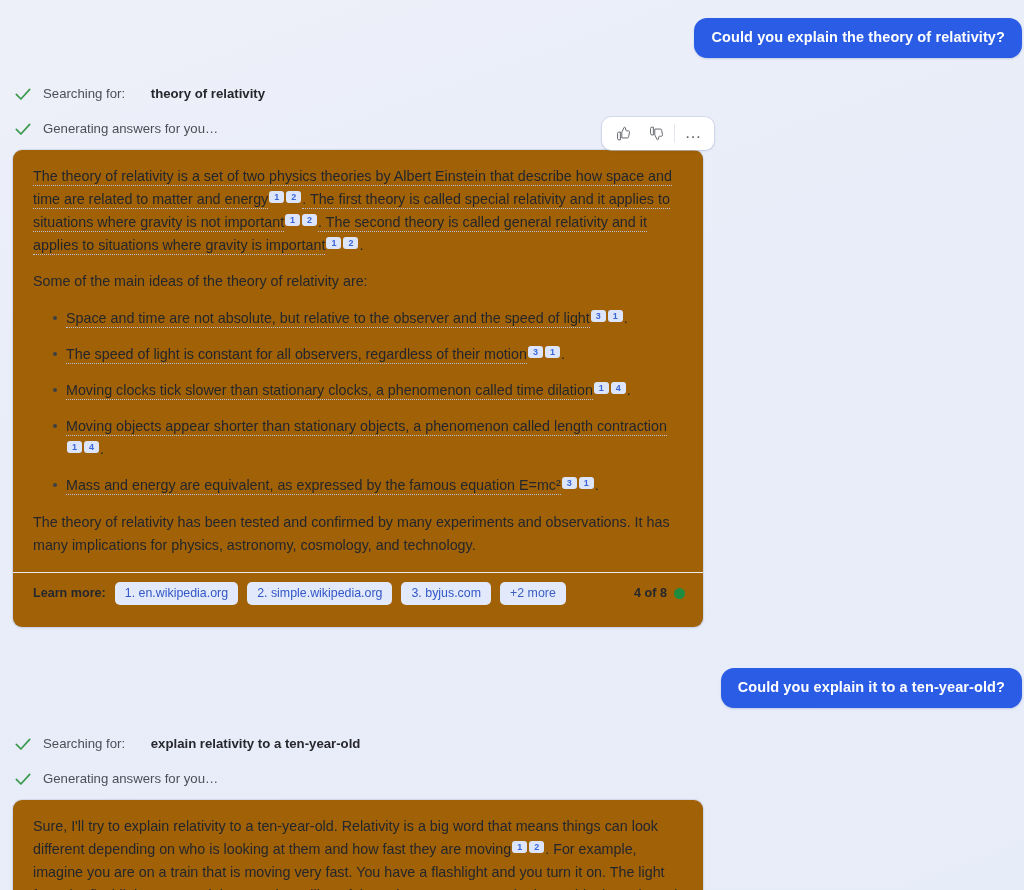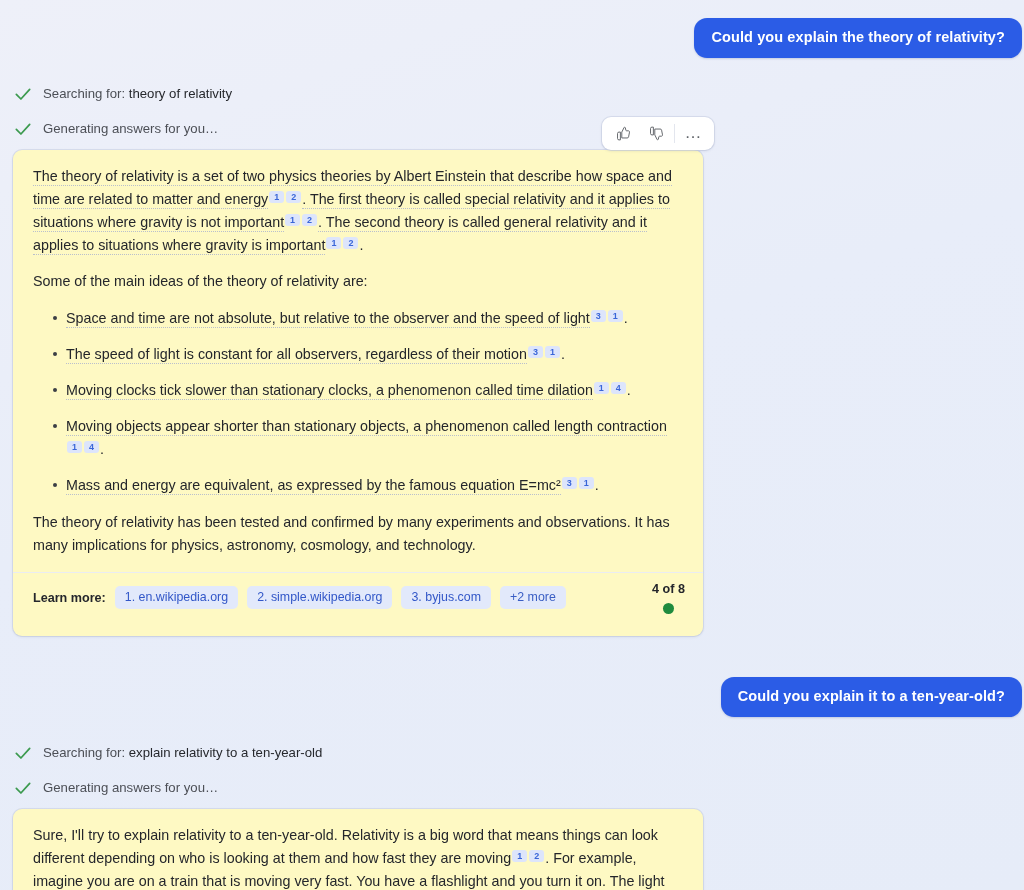--- a/index.html
+++ b/index.html
@@ -47,31 +47,31 @@
     gap: 10px;
     padding-left: 13px;
     color: #4c4f56;
     font-size: 13.2px;
   }
   .check-icon {
     width: 20px; height: 20px;
     flex: 0 0 20px;
     display: block;
   }
-  .status-text b { font-weight: 400; color: #26282d; }
+  .status-text b { font-weight: 700; color: #26282d; margin-left: 22px; }
 
   
   .card-wrap {
     position: relative;
   }
   .card {
     position: relative;
     width: 690px;
     margin-left: 13px;
-    background: #fef9c3;
+    background: #a16207;
     border-radius: 9px;
     box-shadow: 0 1px 3px rgba(40,55,110,.10), 0 0 0 1px rgba(200,208,228,.55);
     box-sizing: border-box;
     padding: 15px 20px 0 20px;
     overflow: hidden;
   }
   .card.clipped {
     border-bottom-left-radius: 0;
     border-bottom-right-radius: 0;
   }
@@ -182,21 +182,20 @@
   .chip.more { color: #3a5ec4; }
   .counter {
     margin-left: auto;
     display: flex;
     align-items: center;
     gap: 7px;
     font-size: 12.6px;
     font-weight: 700;
     color: #24262b;
     white-space: nowrap;
-    flex-direction: column;
   }
   .green-dot {
     width: 11px; height: 11px;
     border-radius: 50%;
     background: #1f8b3e;
     display: block;
   }
 </style>
 </head>
 <body>

